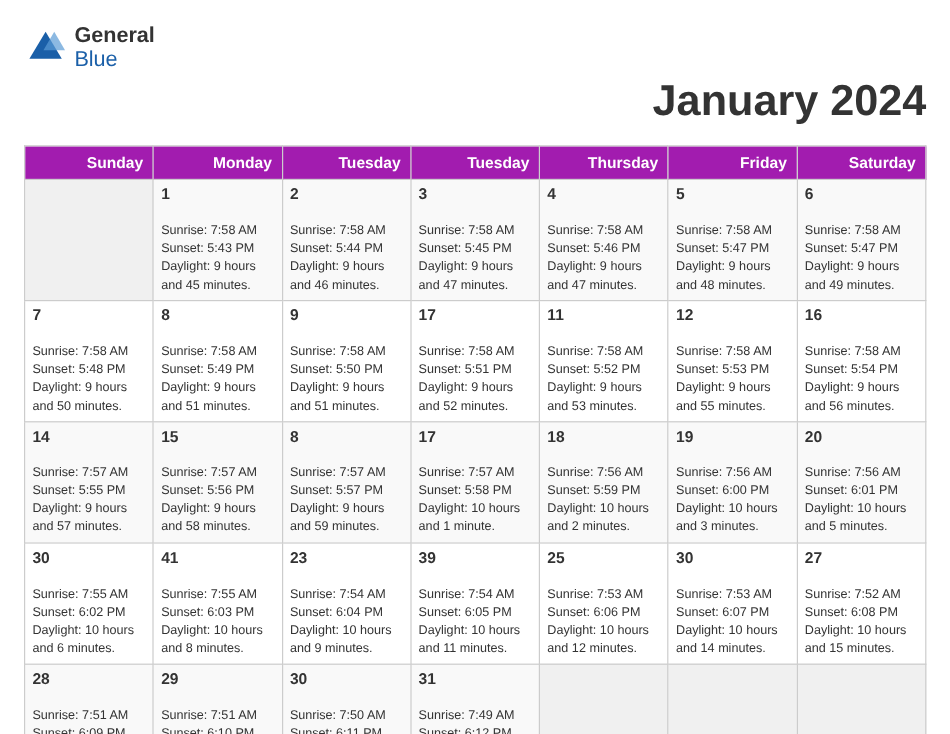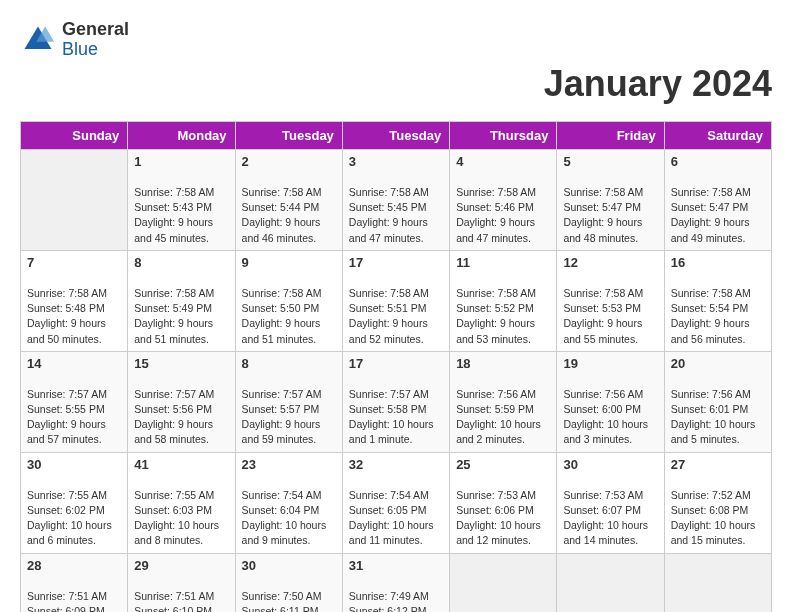--- a/index.html
+++ b/index.html
@@ -222,21 +222,21 @@
         </td>
         <td>
           <span class="day-number">41</span>
           <div class="day-info">Sunrise: 7:55 AM<br>Sunset: 6:03 PM<br>Daylight: 10 hours<br>and 8 minutes.</div>
         </td>
         <td>
           <span class="day-number">23</span>
           <div class="day-info">Sunrise: 7:54 AM<br>Sunset: 6:04 PM<br>Daylight: 10 hours<br>and 9 minutes.</div>
         </td>
         <td>
-          <span class="day-number">32</span>
+          <span class="day-number">39</span>
           <div class="day-info">Sunrise: 7:54 AM<br>Sunset: 6:05 PM<br>Daylight: 10 hours<br>and 11 minutes.</div>
         </td>
         <td>
           <span class="day-number">25</span>
           <div class="day-info">Sunrise: 7:53 AM<br>Sunset: 6:06 PM<br>Daylight: 10 hours<br>and 12 minutes.</div>
         </td>
         <td>
           <span class="day-number">30</span>
           <div class="day-info">Sunrise: 7:53 AM<br>Sunset: 6:07 PM<br>Daylight: 10 hours<br>and 14 minutes.</div>
         </td>

